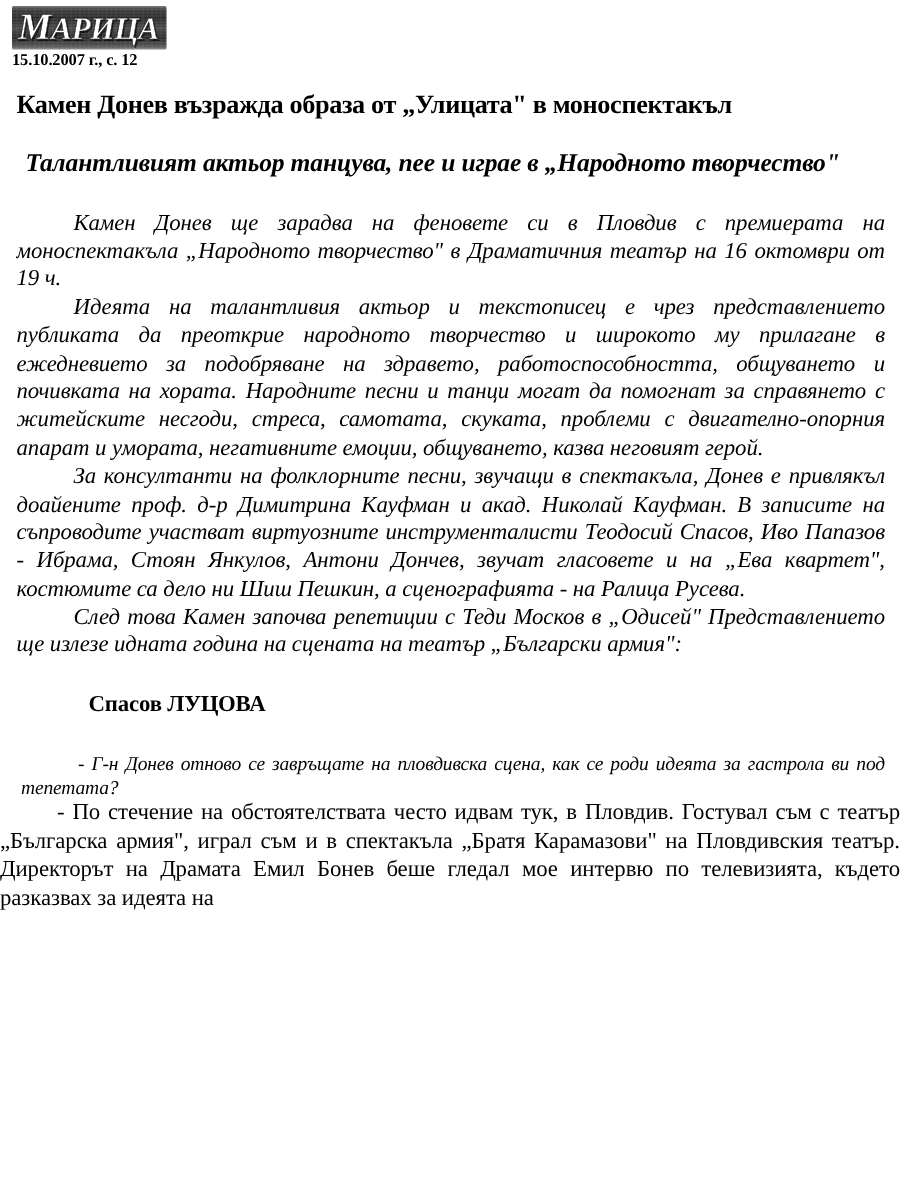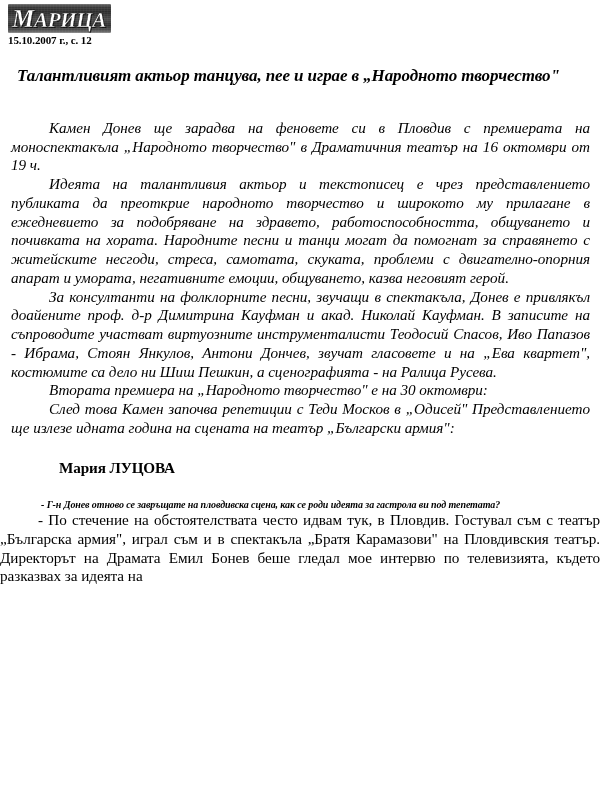--- a/index.html
+++ b/index.html
@@ -86,21 +86,21 @@
     font-style: italic;
     line-height: 1.28;
     text-align: justify;
     text-justify: inter-word;
     letter-spacing: -0.1px;
   }
   .subhead.second { margin-top: 24px; }
 
   
   .body-block {
-    margin: 32px 10px 0 11px;
+    margin: 20px 10px 0 11px;
   }
   p.para {
     margin: 0;
     font-size: 15.2px;
     line-height: 1.235;
     text-align: justify;
     text-justify: inter-word;
     text-indent: 38px;
     letter-spacing: -0.05px;
   }
@@ -108,23 +108,23 @@
   p.para.roman  { font-style: normal; }
 
   .byline {
     margin: 21px 0 0 48px;
     font-size: 15.2px;
     font-weight: bold;
     letter-spacing: -0.1px;
   }
 
   .question {
-    margin: 22px 10px 0 3px;
-    font-size: 10px;
-    font-weight: bold;
+    margin: 22px 10px 0 14px;
+    font-size: 13px;
+    font-weight: normal;
     font-style: italic;
     line-height: 1.235;
     text-align: justify;
     text-justify: inter-word;
     text-indent: 38px;
     letter-spacing: -0.1px;
   }
   .answer {
     margin: 1px 10px 0 11px;
   }
@@ -135,30 +135,30 @@
 <div class="page">
 
   <div class="masthead-block">
     <div class="masthead">
       <span class="masthead-text"><span class="cap">М</span><span>АРИЦА</span></span>
     </div>
   </div>
 
   <div class="dateline">15.10.2007 г., с. 12</div>
 
+  <h1 class="headline">Камен Донев възражда образа от „Улицата" в моноспектакъл</h1>
 
   <h2 class="subhead first">Талантливият актьор танцува, пее и играе в „Народното творчество"</h2>
 
 
   <div class="body-block">
     <p class="para italic">Камен Донев ще зарадва на феновете си в Пловдив с премиерата на моноспектакъла „Народното творчество" в Драматичния театър на 16 октомври от 19 ч.</p>
     <p class="para italic">Идеята на талантливия актьор и текстописец е чрез представлението публиката да преоткрие народното творчество и широкото му прилагане в ежедневието за подобряване на здравето, работоспособността, общуването и почивката на хората. Народните песни и танци могат да помогнат за справянето с житейските несгоди, стреса, самотата, скуката, проблеми с двигателно-опорния апарат и умората, негативните емоции, общуването, казва неговият герой.</p>
     <p class="para italic">За консултанти на фолклорните песни, звучащи в спектакъла, Донев е привлякъл доайените проф. д-р Димитрина Кауфман и акад. Николай Кауфман. В записите на съпроводите участват виртуозните инструменталисти Теодосий Спасов, Иво Папазов - Ибрама, Стоян Янкулов, Антони Дончев, звучат гласовете и на „Ева квартет", костюмите са дело ни Шиш Пешкин, а сценографията - на Ралица Русева.</p>
-    <p class="para italic">Втората премиера на „Народното творчество" е на 30 октомври:</p>
     <p class="para italic">След това Камен започва репетиции с Теди Москов в „Одисей" Представлението ще излезе идната година на сцената на театър „Български армия":</p>
 
-    <div class="byline">Мария ЛУЦОВА</div>
+    <div class="byline">Спасов ЛУЦОВА</div>
   </div>
 
   <p class="question">- Г-н Донев отново се завръщате на пловдивска сцена, как се роди идеята за гастрола ви под тепетата?</p>
   <p class="para roman answer">- По стечение на обстоятелствата често идвам тук, в Пловдив. Гостувал съм с театър „Българска армия", играл съм и в спектакъла „Братя Карамазови" на Пловдивския театър. Директорът на Драмата Емил Бонев беше гледал мое интервю по телевизията, където разказвах за идеята на</p>
 
 </div>
 
 </body></html>

